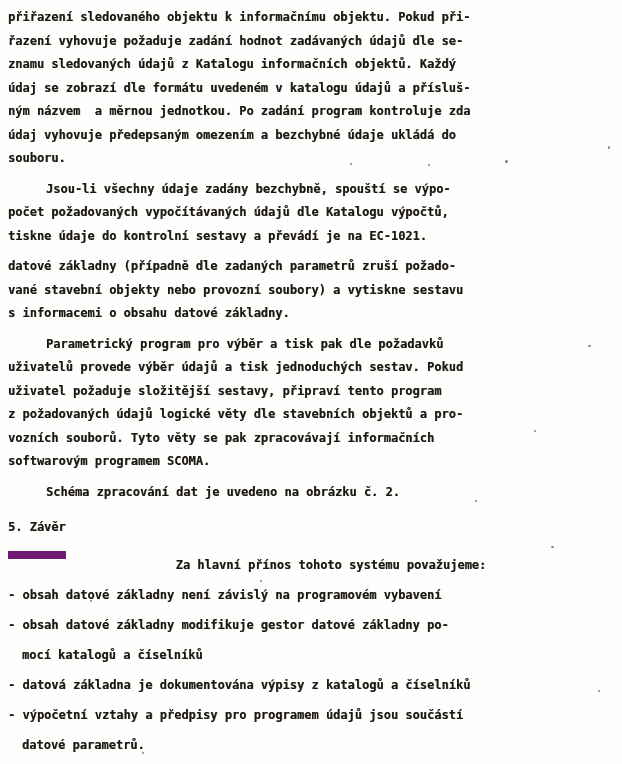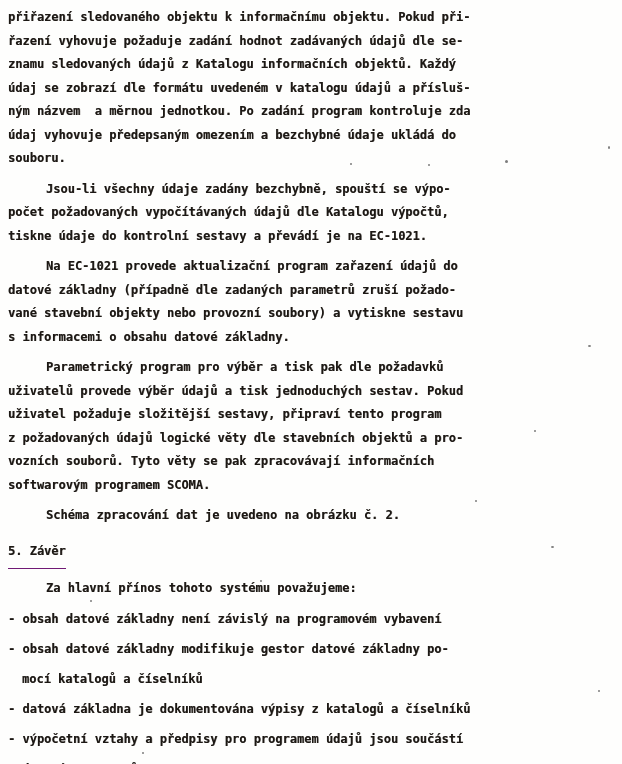--- a/index.html
+++ b/index.html
@@ -29,22 +29,22 @@
     line-height: 23.5px;
     text-shadow: 0.4px 0.4px 0.6px rgba(35,28,22,0.55);
   }
   .first {
     padding-left: 38px;
   }
   .heading-block {
     margin: 12px 0 14px 0;
   }
   .u {
-    border-bottom: 1px solid #701a75;
-    padding-bottom: 10px;
+    border-bottom: 8px solid #701a75;
+    padding-bottom: 17px;
   }
   .list .line {
     line-height: 23px;
     margin-top: 7px;
   }
   .cont {
     padding-left: 14px;
   }
   .speck {
     position: absolute;
@@ -67,21 +67,20 @@
     <span class="line">souboru.</span>
   </div>
 
   <div class="para">
     <span class="line first">Jsou-li všechny údaje zadány bezchybně, spouští se výpo-</span>
     <span class="line">počet požadovaných vypočítávaných údajů dle Katalogu výpočtů,</span>
     <span class="line">tiskne údaje do kontrolní sestavy a převádí je na EC-1021.</span>
   </div>
 
   <div class="para">
-    <span class="line first">Na EC-1021 provede aktualizační program zařazení údajů do</span>
     <span class="line">datové základny (případně dle zadaných parametrů zruší požado-</span>
     <span class="line">vané stavební objekty nebo provozní soubory) a vytiskne sestavu</span>
     <span class="line">s informacemi o obsahu datové základny.</span>
   </div>
 
   <div class="para">
     <span class="line first">Parametrický program pro výběr a tisk pak dle požadavků</span>
     <span class="line">uživatelů provede výběr údajů a tisk jednoduchých sestav. Pokud</span>
     <span class="line">uživatel požaduje složitější sestavy, připraví tento program</span>
     <span class="line">z požadovaných údajů logické věty dle stavebních objektů a pro-</span>
@@ -90,21 +89,21 @@
   </div>
 
   <div class="para">
     <span class="line first">Schéma zpracování dat je uvedeno na obrázku č. 2.</span>
   </div>
 
   <div class="heading-block">
     <span class="line"><span class="u">5. Závěr</span></span>
   </div>
 
-  <div class="para" style="margin-bottom:0;">
+  <div class="para" style="margin-bottom:0;text-align:center;">
     <span class="line first">Za hlavní přínos tohoto systému považujeme:</span>
   </div>
 
   <div class="para list" style="margin-bottom:0;">
     <span class="line">- obsah datové základny není závislý na programovém vybavení</span>
     <span class="line">- obsah datové základny modifikuje gestor datové základny po-</span>
     <span class="line cont">mocí katalogů a číselníků</span>
     <span class="line">- datová základna je dokumentována výpisy z katalogů a číselníků</span>
     <span class="line">- výpočetní vztahy a předpisy pro programem údajů jsou součástí</span>
     <span class="line cont">datové parametrů.</span>

